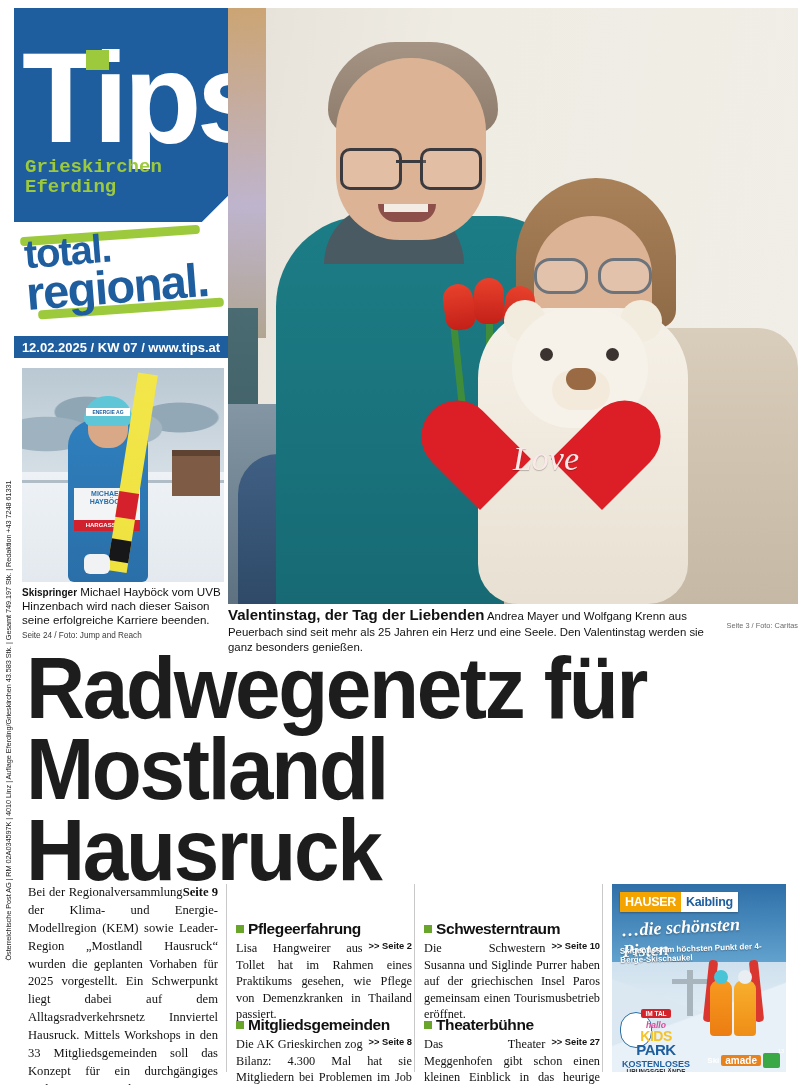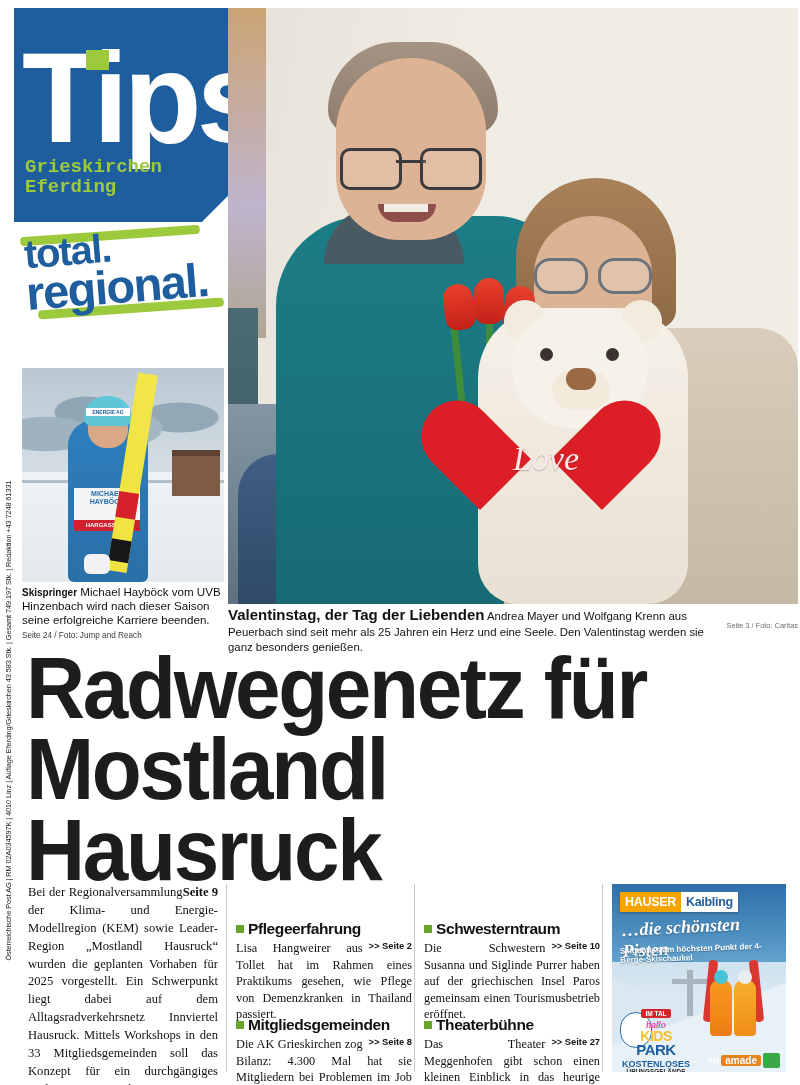--- a/index.html
+++ b/index.html
@@ -607,20 +607,21 @@
     <div class="fold"></div>
   </div>
 
   <div class="stamp">
     <div class="brush b1"></div>
     <div class="brush b2"></div>
     <div class="stamp-word stamp-l1">total.</div>
     <div class="stamp-word stamp-l2">regional.</div>
   </div>
 
+  <div class="date-bar">12.02.2025 / KW 07 / www.tips.at</div>
 
   <div class="ski-photo">
     <div class="ski-trees"></div>
     <div class="ski-ground"></div>
     <div class="ski-rail"></div>
     <div class="ski-hut"></div>
     <div class="ski-body"></div>
     <div class="ski-head"></div>
     <div class="ski-helmet"></div>
     <div class="ski-helmet-band">ENERGIE AG</div>

